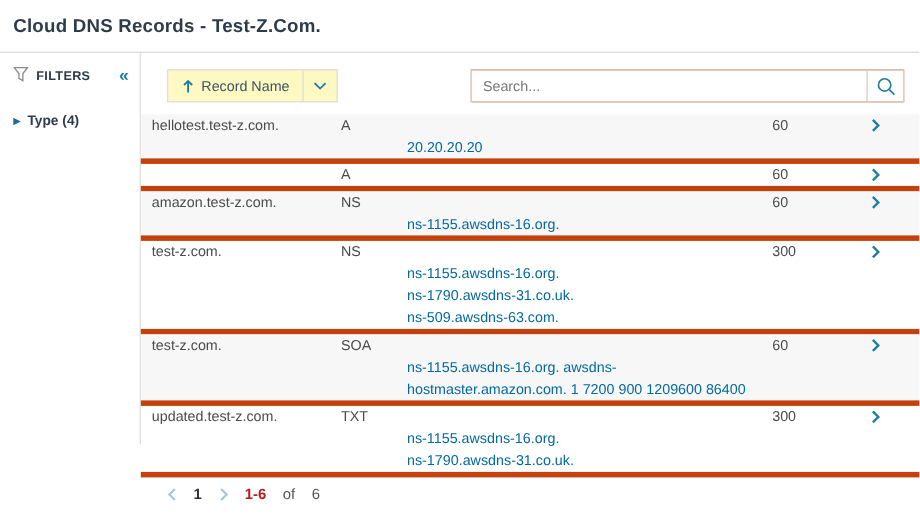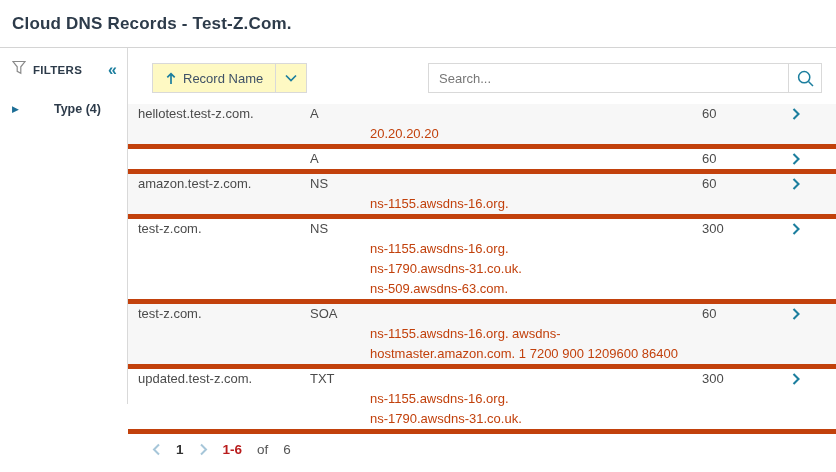--- a/index.html
+++ b/index.html
@@ -16,21 +16,21 @@
   .sidebar { width:128px; border-right:1px solid #d9d9d9; padding:12px 8px 0 12px; flex-shrink:0; }
   .main { flex:1; min-width:0; display:flex; flex-direction:column; }
 
   
   .filters-header { display:flex; align-items:center; }
   .funnel { flex-shrink:0; margin-right:7px; }
   .filters-label { font-size:11.5px; font-weight:bold; color:#2d3b4a; letter-spacing:.3px; flex:1; }
   .collapse { color:#1b7e9e; font-size:16px; font-weight:bold; cursor:pointer; line-height:12px; padding-right:2px; }
   .filter-group { margin-top:23px; display:flex; align-items:center; cursor:pointer; }
   .tri { color:#1d6e96; font-size:9px; margin-right:6px; line-height:10px; }
-  .filter-group-label { font-size:12.5px; font-weight:bold; color:#2d3b4a;margin-left:29px; }
+  .filter-group-label { font-size:12.5px; font-weight:bold; color:#2d3b4a; }
 
   
   .toolbar { margin:15px 14px 0 24px; display:flex; justify-content:space-between; align-items:center; }
   .sort-btn { display:flex; align-items:stretch; height:30px; background:#fef9c3;
     border:1px solid #d9d9d9; cursor:pointer; }
   .sort-arrow { display:flex; align-items:center; padding:0 6px 0 12px; }
   .sort-label { display:flex; align-items:center; font-size:13px; color:#3f5166; padding-right:12px; }
   .sort-divider { width:1px; background:#d9d9d9; }
   .sort-caret { display:flex; align-items:center; padding:0 9px; }
   .search-box { display:flex; width:394px; height:30px; border:1px solid #d9d9d9; background:#c2410c; }
@@ -43,21 +43,21 @@
   
   .rows { margin-top:11px; }
   .row { display:grid; grid-template-columns:172px 60px 330px 1fr 48px;
     padding:0 16px 0 10px; line-height:20px; font-size:13px; color:#4b4b4b;
     border-bottom:5px solid #c2410c; cursor:pointer; }
   .row:nth-child(odd) { background:#f7f7f7; }
   .rec-name  { grid-column:1; grid-row:1; white-space:nowrap; }
   .rec-type  { grid-column:2; grid-row:1; }
   .rec-ttl   { grid-column:4; grid-row:1; padding-left:2px; }
   .rec-chev  { grid-column:5; grid-row:1; display:flex; justify-content:center; padding-top:4px; }
-  .rec-vals  { grid-column:3; grid-row:2; color:#c2410c; }
+  .rec-vals  { grid-column:3; grid-row:2; color:#0369a1; }
   .rec-val   { word-wrap:break-word; }
 
   
   .pagination { margin:8px 0 0 24px; display:flex; align-items:center; gap:15px;
     font-size:13.5px; color:#555; }
   .pg-chev { display:flex; align-items:center; cursor:pointer; }
   .pg-page { font-weight:bold; color:#333; }
   .pg-range { font-weight:bold; color:#b91c1c; }
 </style>
 </head>

